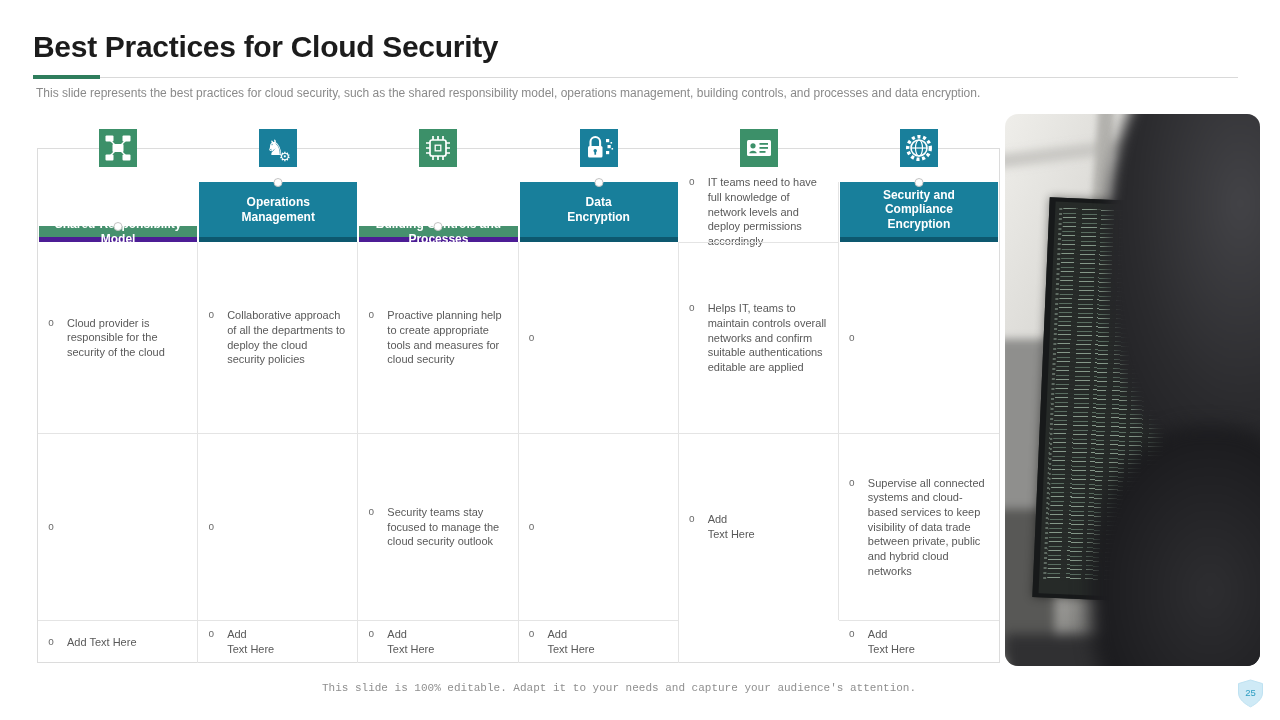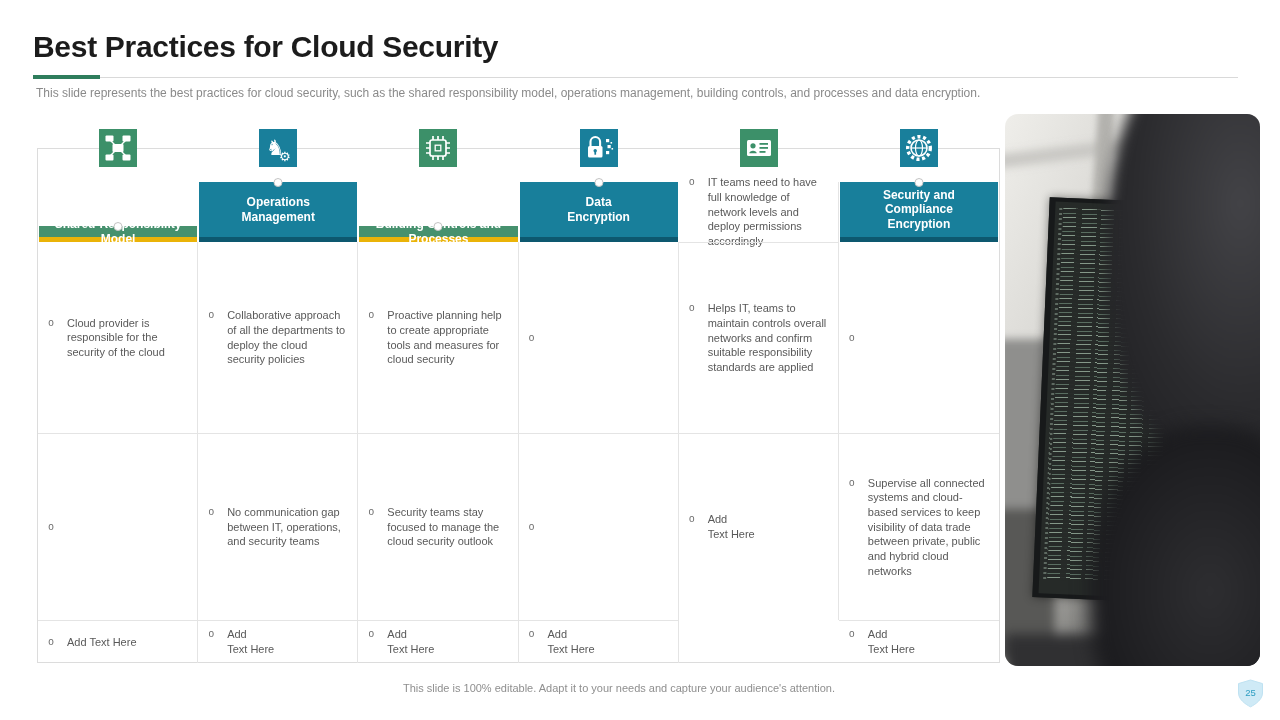--- a/index.html
+++ b/index.html
@@ -15,34 +15,34 @@
   
   .tableWrap { position:absolute; left:37px; top:148px; width:963px; height:515px;
                border:1px solid #dcdcdc; display:grid; grid-template-columns:repeat(6,1fr); background:#fff; }
   .col { position:relative; display:grid; grid-template-rows:33px 60px 191px 187px 43px; }
   .icon { position:absolute; top:-20px; left:50%; transform:translateX(-50%); width:38px; height:38px; z-index:3; }
   .icon.green { background:#3c9069; } .icon.teal { background:#197f9b; }
   .icon svg { position:absolute; inset:0; }
 
   .hdr { position:relative; margin:0 1px; display:flex; align-items:center; justify-content:center;
          text-align:center; color:#fff; font-weight:700; font-size:12px; line-height:1.22; white-space:pre-line; z-index:1; }
-  .hdr.green { background:#46916e; border-bottom:5px solid #eab308;margin-top:44px; }
+  .hdr.green { background:#46916e; border-bottom:5px solid #4c1d95;margin-top:44px; }
   .hdr.teal  { background:#187f9b; border-bottom:5px solid #0d586f; }
   .hdr::before { content:""; position:absolute; top:-4px; left:50%; transform:translateX(-50%);
                  width:7px; height:7px; background:#fff; border:1px solid #c4c4c4; border-radius:50%; }
 
   .cell { display:flex; align-items:center; padding:6px 10px 6px 8px; border-right:1px solid #e4e4e4; }
   .col:last-child .cell { border-right:none; }
   .cell.r2, .cell.r3 { border-top:1px solid #e4e4e4; }
   .li { display:flex; gap:11px; font-size:11px; color:#595959; line-height:1.33; }
   .li .b { flex:0 0 auto; width:10px; text-align:center; font-size:10px; color:#6b6b6b; }
   .li .txt { white-space:pre-line; }
 
   
-  .footer { position:absolute; left:0; right:0; top:682px; text-align:center; font-size:11px; color:#8f8f8f; }
+  .footer { position:absolute; left:0; right:0; top:682px; text-align:center; font-size:11px; color:#8f8f8f;font-family:Liberation Mono, monospace; }
   .badge { position:absolute; left:1237px; top:679px; width:27px; height:29px; }
   .badge svg { position:absolute; inset:0; }
 
   
   .photo { position:absolute; left:1005px; top:114px; width:255px; height:552px; border-radius:13px;
            overflow:hidden; background:linear-gradient(115deg,#efeeea 0%,#d8d7d3 32%,#a8a7a3 52%,#6e6e6c 66%,#3a3a3c 78%,#242426 100%); }
   .photo .beam1 { position:absolute; left:86px; top:-8px; width:16px; height:215px; background:#b3b2ae; filter:blur(3px); transform:rotate(4deg); }
   .photo .beam2 { position:absolute; left:148px; top:-8px; width:12px; height:200px; background:#bcbbb7; filter:blur(3px); transform:rotate(4deg); }
   .photo .beamH { position:absolute; left:-10px; top:28px; width:210px; height:14px; background:#c9c8c4; filter:blur(4px); transform:rotate(-7deg); }
   .photo .equip1 { position:absolute; left:-8px; top:225px; width:52px; height:190px; background:#8f8f8d; filter:blur(4px); }
@@ -121,21 +121,20 @@
 Management</div>
       <div class="cell r1">
           <div class="li">
             <span class="b">o</span>
             <span class="txt">Collaborative approach of all the departments to deploy the cloud security policies</span>
           </div>
         </div>
       <div class="cell r2">
           <div class="li">
             <span class="b">o</span>
-            <span class="txt">No communication gap between IT, operations, and security teams</span>
           </div>
         </div>
       <div class="cell r3">
           <div class="li">
             <span class="b">o</span>
             <span class="txt">Add
 Text Here</span>
           </div>
         </div>
     </div>
@@ -224,21 +223,21 @@
       <div class="spacer"></div>
       <div class="cell r1">
           <div class="li">
             <span class="b">o</span>
             <span class="txt">IT teams need to have full knowledge of network levels and deploy permissions accordingly</span>
           </div>
         </div>
       <div class="cell r2">
           <div class="li">
             <span class="b">o</span>
-            <span class="txt">Helps IT, teams to maintain controls overall networks and confirm suitable responsibility standards are applied</span>
+            <span class="txt">Helps IT, teams to maintain controls overall networks and confirm suitable authentications editable are applied</span>
           </div>
         </div>
       <div class="cell r3">
           <div class="li">
             <span class="b">o</span>
             <span class="txt">Add
 Text Here</span>
           </div>
         </div>
     </div>

